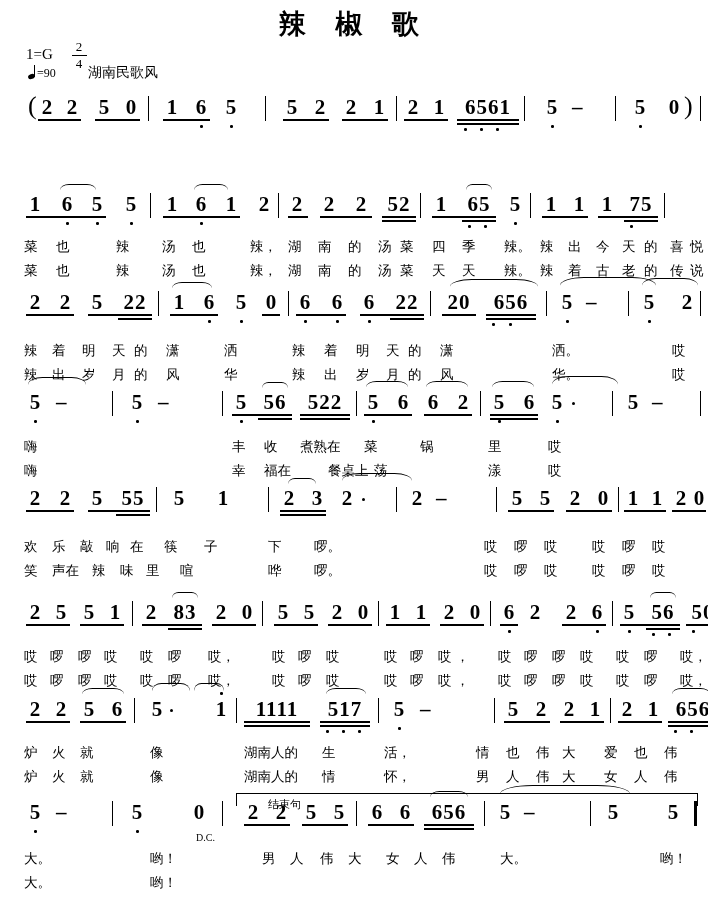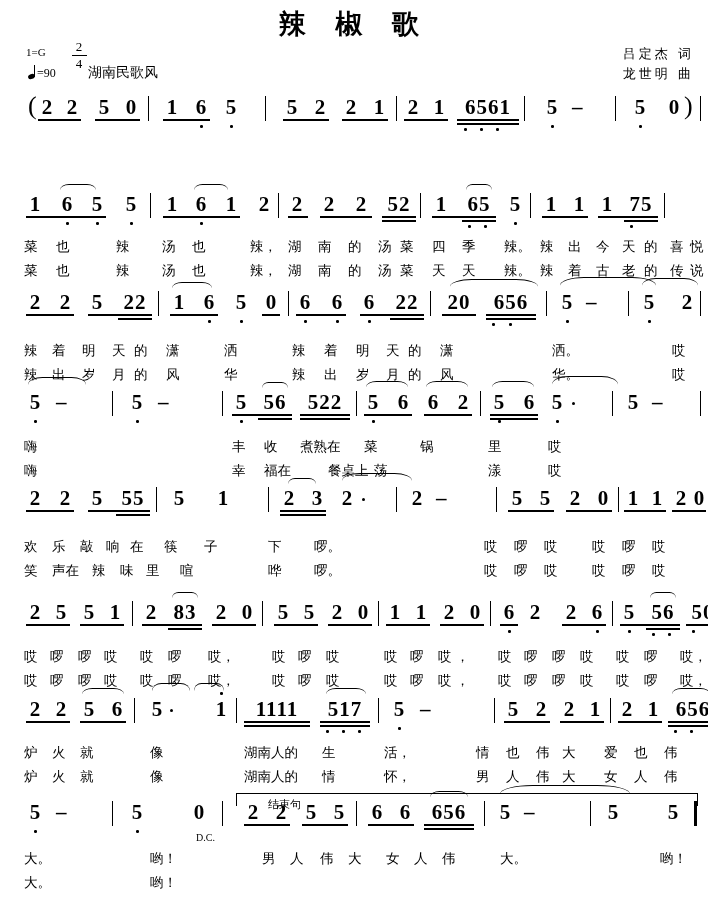--- a/index.html
+++ b/index.html
@@ -9,21 +9,21 @@
     color:#000;position:relative;overflow:hidden;
   }
   .sheet{position:relative;width:708px;height:912px;}
 
   
   .title{
     position:absolute;top:6px;left:0;width:708px;text-align:center;
     font-size:27px;font-weight:bold;letter-spacing:10px;
     font-family:"DejaVu Sans","Liberation Sans",sans-serif;
   }
-  .keysig{position:absolute;left:26px;top:46px;font-size:11px;font-family:"Liberation Serif",serif;}
+  .keysig{position:absolute;left:26px;top:46px;font-size:15px;font-family:"Liberation Serif",serif;}
   .timesig{position:absolute;left:68px;top:40px;width:22px;text-align:center;font-size:13px;font-family:"Liberation Serif",serif;line-height:1.05;}
   .timesig .num{display:block;}
   .timesig .bar{display:block;width:15px;height:1px;background:#000;margin:1px auto;}
   .tempo{position:absolute;left:28px;top:66px;font-size:12px;font-family:"Liberation Serif",serif;white-space:nowrap;}
   .tempo .qn{display:inline-block;position:relative;width:9px;height:13px;vertical-align:-2px;}
   .tempo .qn i{position:absolute;left:0;bottom:0;width:7px;height:5px;background:#000;border-radius:50%;transform:rotate(-20deg);}
   .tempo .qn u{position:absolute;left:6px;bottom:2px;width:1.4px;height:12px;background:#000;}
   .style-note{position:absolute;left:88px;top:64px;font-size:14px;}
   .credits{position:absolute;right:14px;top:44px;font-size:13px;line-height:1.55;text-align:right;letter-spacing:3px;}
 
@@ -77,24 +77,20 @@
     <span class="bar"></span>
     <span class="num">4</span>
   </div>
 
   <div class="tempo">
     <span class="qn"><i></i><u></u></span><span>=90</span>
   </div>
 
   <div class="style-note">湖南民歌风</div>
 
-  <div class="credits">
-    <div>吕定杰  词</div>
-    <div>龙世明  曲</div>
-  </div>
 
   <div class="system" style="top:95px">
     <div class="notes">
       <span class="paren" style="left:28px;top:-1px">(</span>
       <span class="n" style="left:38px;width:18px">2</span>
       <span class="n" style="left:63px;width:18px">2</span>
       <span class="n" style="left:95px;width:18px">5</span>
       <span class="n" style="left:122px;width:18px">0</span>
       <span class="beam" style="left:38px;top:24px;width:43px"></span>
       <span class="beam" style="left:95px;top:24px;width:45px"></span>

